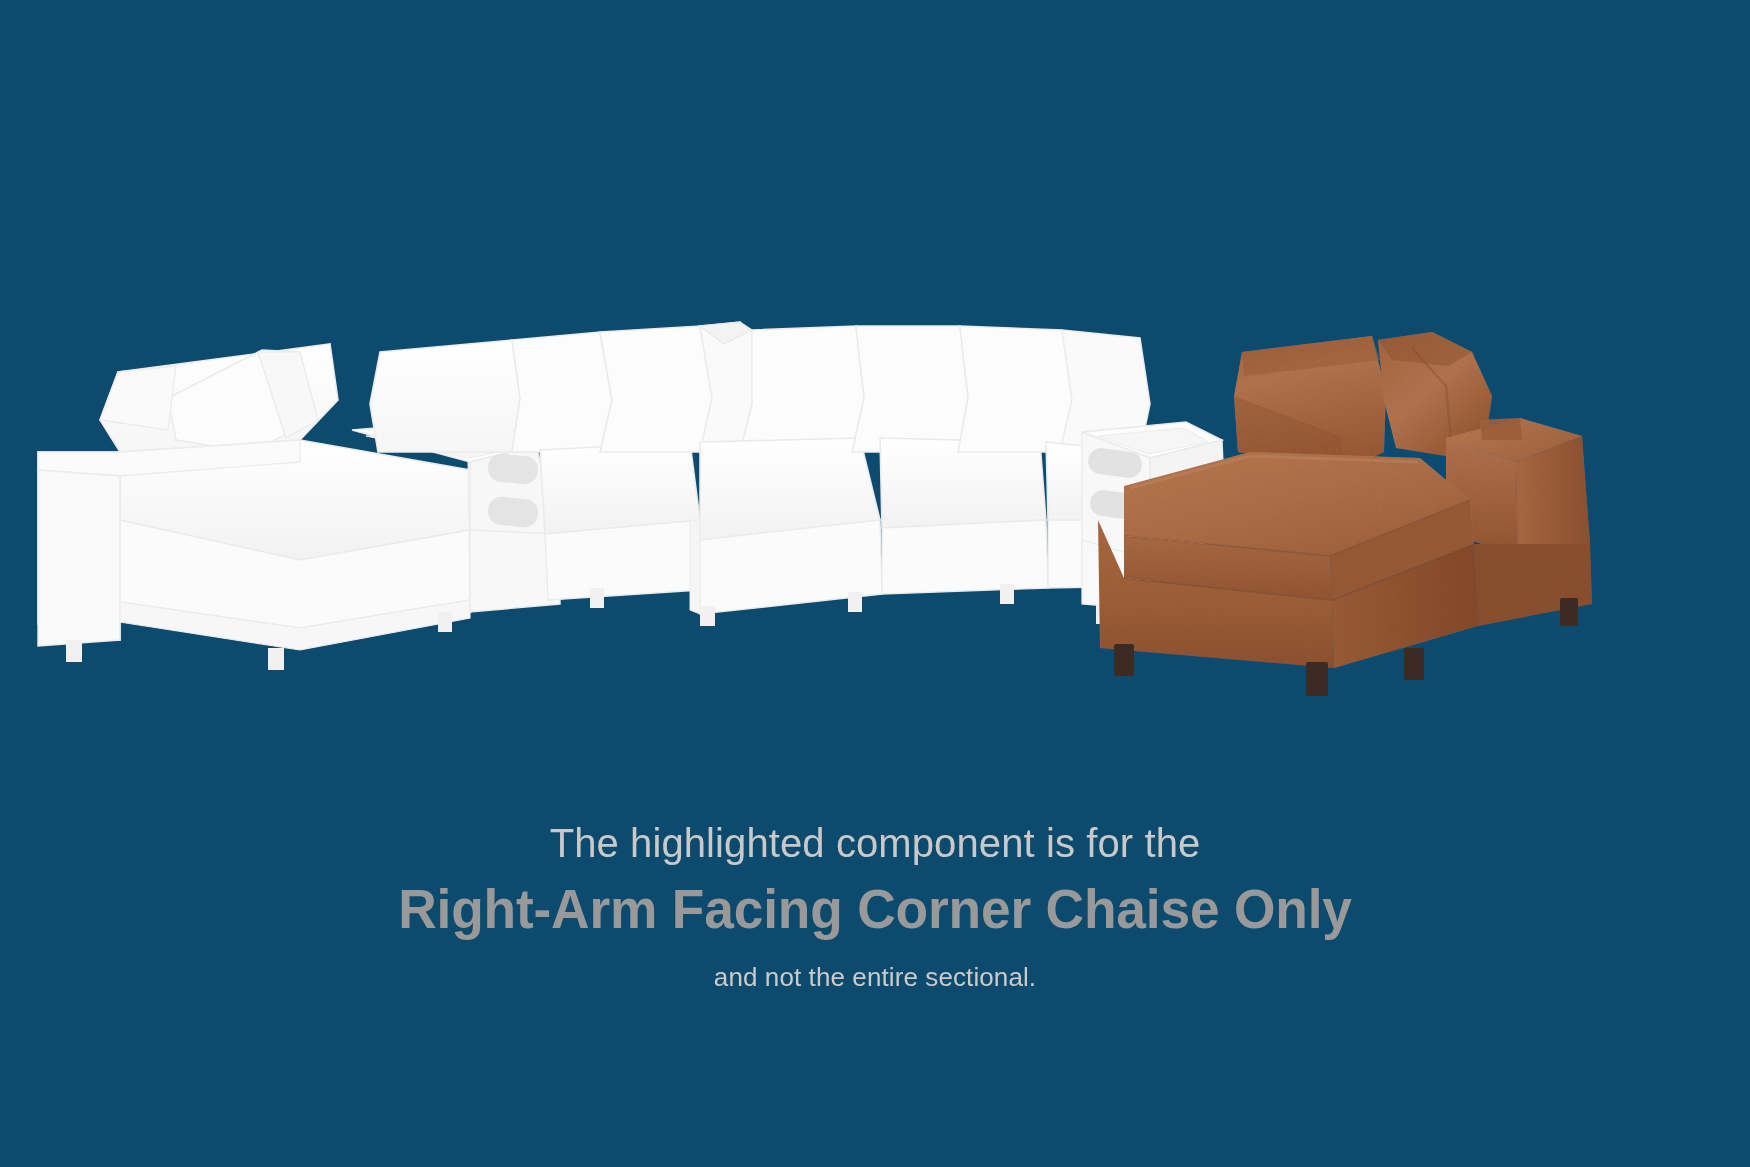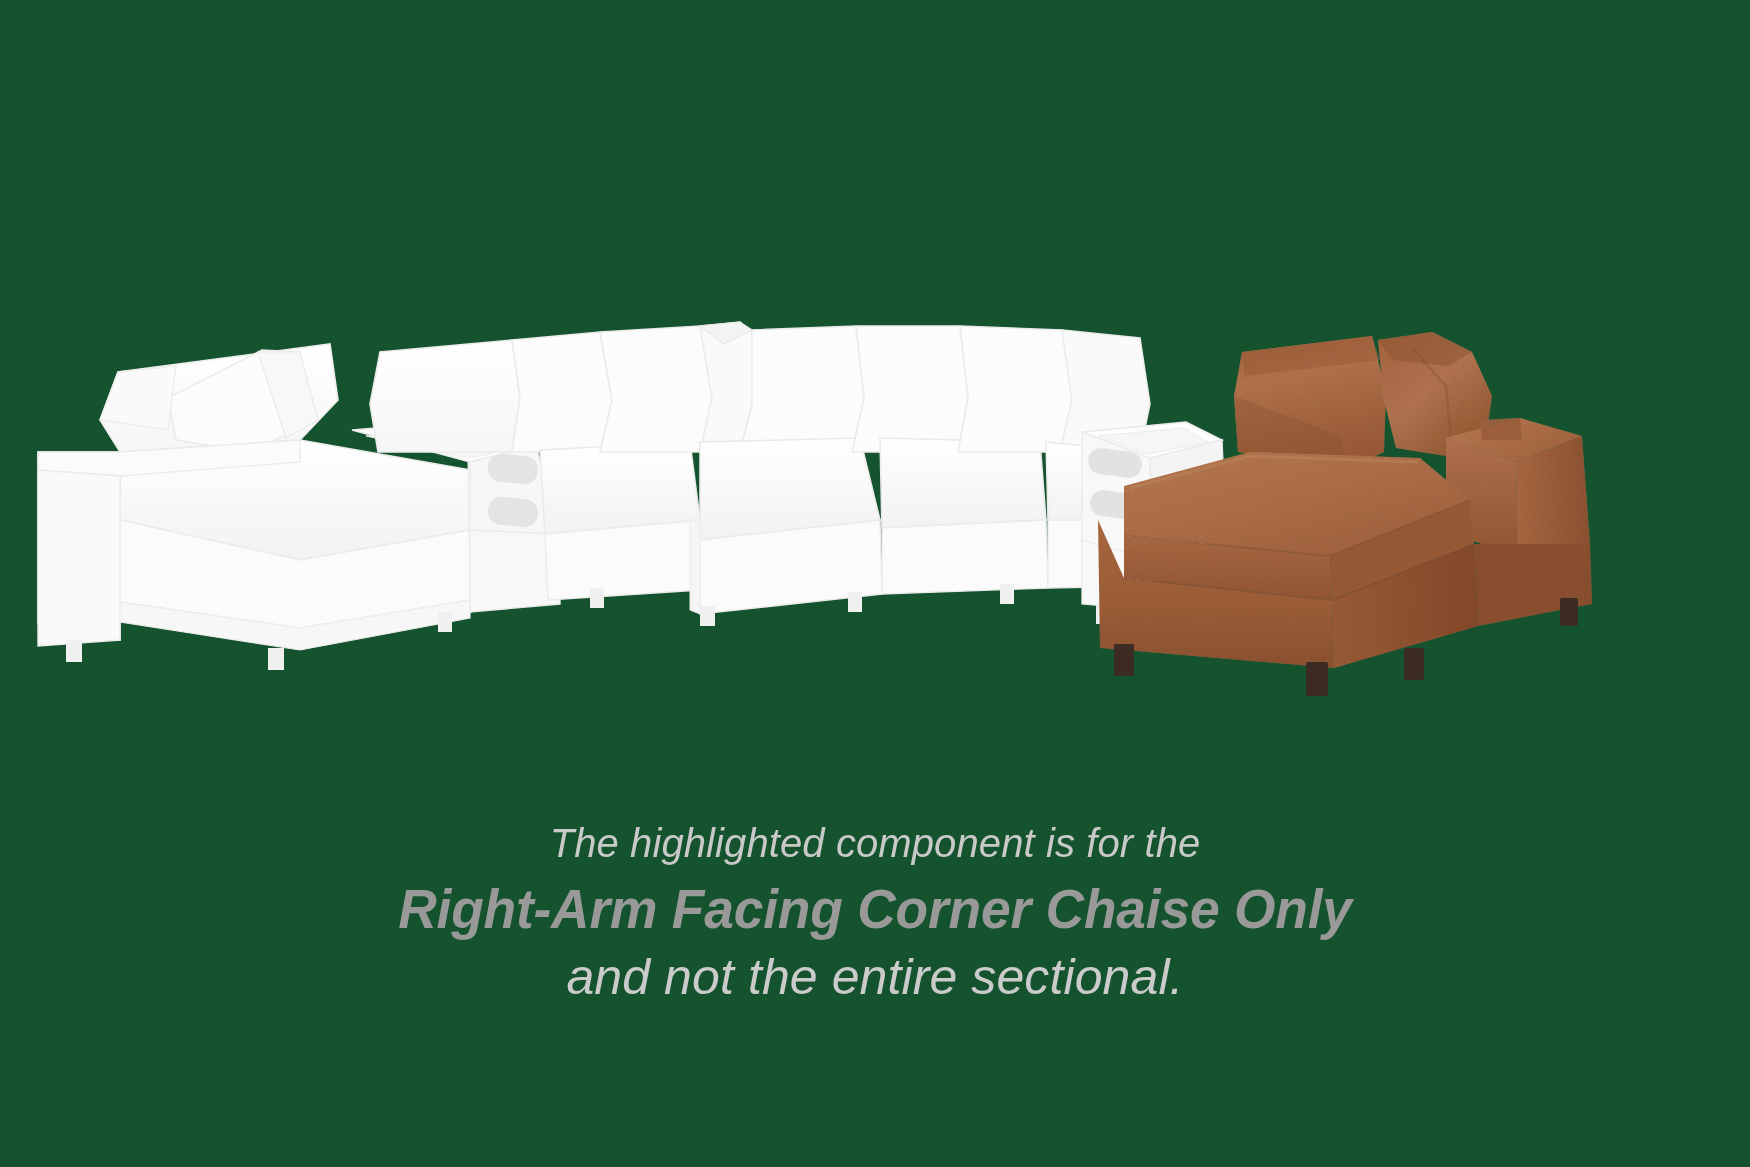--- a/index.html
+++ b/index.html
@@ -11,22 +11,21 @@
     width: 1750px;
     height: 1167px;
     font-family: "Liberation Sans", sans-serif;
     overflow: hidden;
     position: relative;
   }
 
   #stage {
     position: absolute;
     inset: 0;
-    background: #14532d;
-    font-style: italic;
+    background: #0c4a6e;
   }
 
   
   #product-figure {
     position: absolute;
     left: 0;
     top: 0;
     width: 1750px;
     height: 800px;
   }
@@ -51,21 +50,21 @@
   .caption-line-main {
     font-size: 55px;
     font-weight: 700;
     color: #999999;
     letter-spacing: -0.2px;
     line-height: 76px;
     white-space: nowrap;
     transform: scaleX(0.97);
   }
   .caption-line-bottom {
-    font-size: 50px;
+    font-size: 26px;
     font-weight: 400;
     color: #cbcbcb;
     letter-spacing: 0.1px;
     line-height: 60px;
     white-space: nowrap;
   }
 </style>
 </head>
 <body>
 

